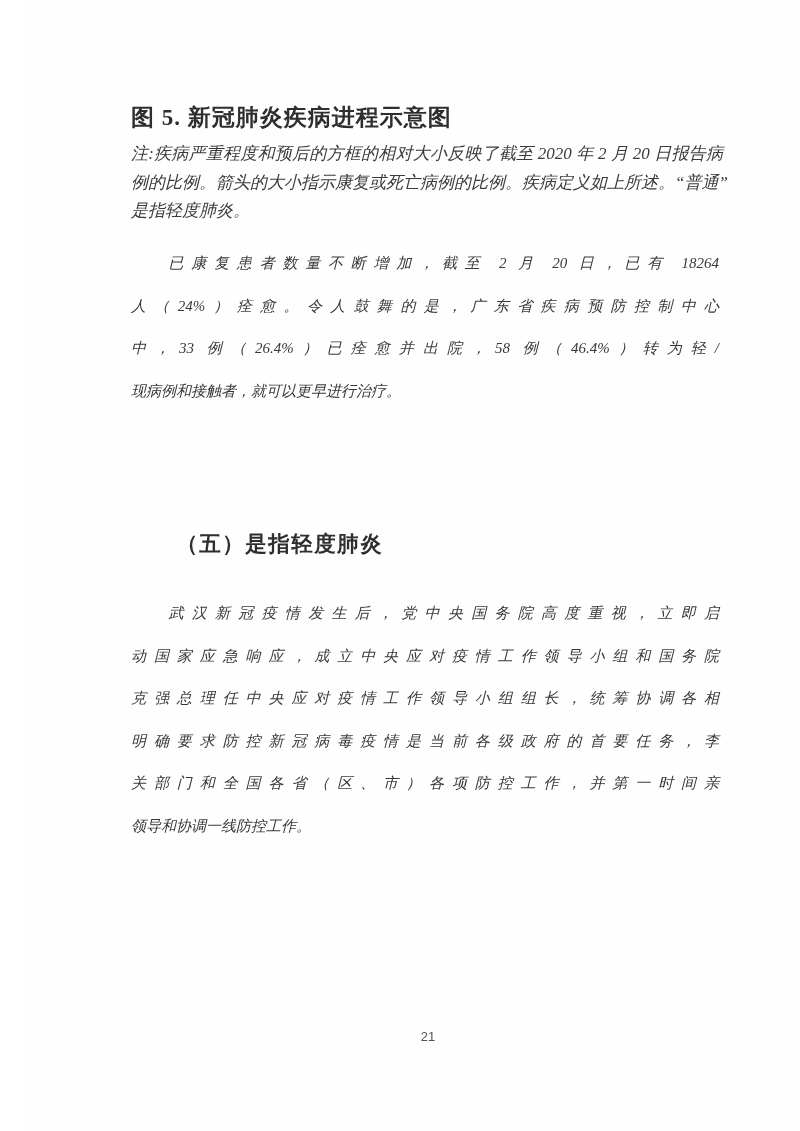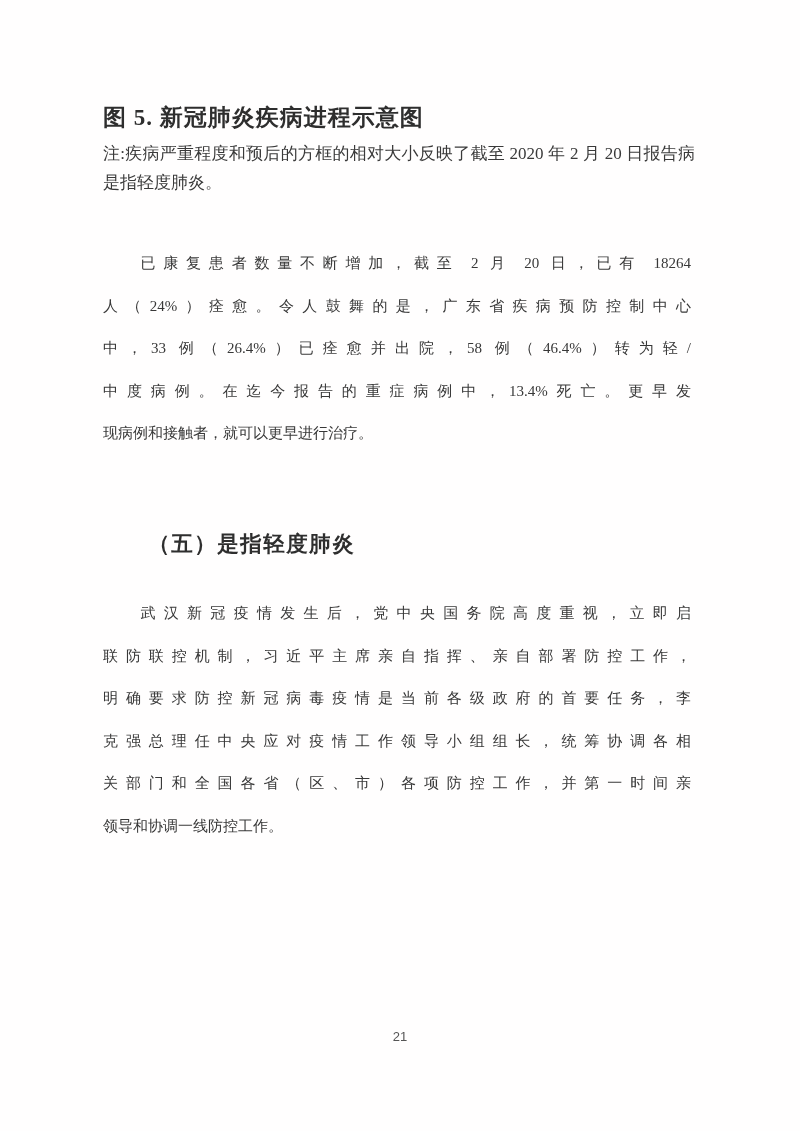--- a/index.html
+++ b/index.html
@@ -12,20 +12,21 @@
     height: 1131px;
     position: relative;
     overflow: hidden;
     font-family: "Liberation Serif", "DejaVu Serif", serif;
     color: #333333;
   }
   .page {
     position: absolute;
     inset: 0;
     background: #fffefe;
+    margin-left: 28px;
   }
   .caption-title {
     position: absolute;
     left: 103px;
     top: 102px;
     width: 600px;
     font-size: 23px;
     font-weight: bold;
     color: #2e2e2e;
     letter-spacing: 1px;
@@ -51,20 +52,21 @@
   .body-para .line {
     line-height: 42.5px;
   }
   .para-recovery { top: 242px; }
   .para-response { top: 592px; }
   .para-stages   { top: 929px; }
   .line {
     text-align: justify;
     text-align-last: justify;
     white-space: nowrap;
+    font-style: italic;
   }
   .line.last {
     text-align-last: left;
   }
   .line.first {
     text-indent: 2.5em;
   }
   .section-heading {
     position: absolute;
     left: 103px;
@@ -89,38 +91,38 @@
 </style>
 </head>
 <body>
 
 <div class="page">
 
   <div class="caption-title">图 5. 新冠肺炎疾病进程示意图</div>
 
   <div class="caption-note">
       <div class="line">注:疾病严重程度和预后的方框的相对大小反映了截至 2020 年 2 月 20 日报告病</div>
+      <div class="line">例的比例。箭头的大小指示康复或死亡病例的比例。疾病定义如上所述。“普通”</div>
       <div class="line last">是指轻度肺炎。</div>
     </div>
 
   <div class="body-para para-recovery">
       <div class="line first">已康复患者数量不断增加，截至 2 月 20 日，已有 18264</div>
       <div class="line">人（24%）痊愈。令人鼓舞的是，广东省疾病预防控制中心</div>
       <div class="line">中，33 例（26.4%）已痊愈并出院，58 例（46.4%）转为轻/</div>
-      <div class="line">中度病例。在迄今报告的重症病例中，13.4%死亡。更早发</div>
       <div class="line last">现病例和接触者，就可以更早进行治疗。</div>
     </div>
 
   <div class="section-heading">（五）是指轻度肺炎</div>
 
   <div class="body-para para-response">
       <div class="line first">武汉新冠疫情发生后，党中央国务院高度重视，立即启</div>
-      <div class="line">联防联控机制，习近平主席亲自指挥、亲自部署防控工作，</div>
+      <div class="line">动国家应急响应，成立中央应对疫情工作领导小组和国务院</div>
+      <div class="line">克强总理任中央应对疫情工作领导小组组长，统筹协调各相</div>
       <div class="line">明确要求防控新冠病毒疫情是当前各级政府的首要任务，李</div>
-      <div class="line">克强总理任中央应对疫情工作领导小组组长，统筹协调各相</div>
       <div class="line">关部门和全国各省（区、市）各项防控工作，并第一时间亲</div>
       <div class="line last">领导和协调一线防控工作。</div>
     </div>
 
 
   <div class="page-number">21</div>
 
 </div>
 
 </body></html>

